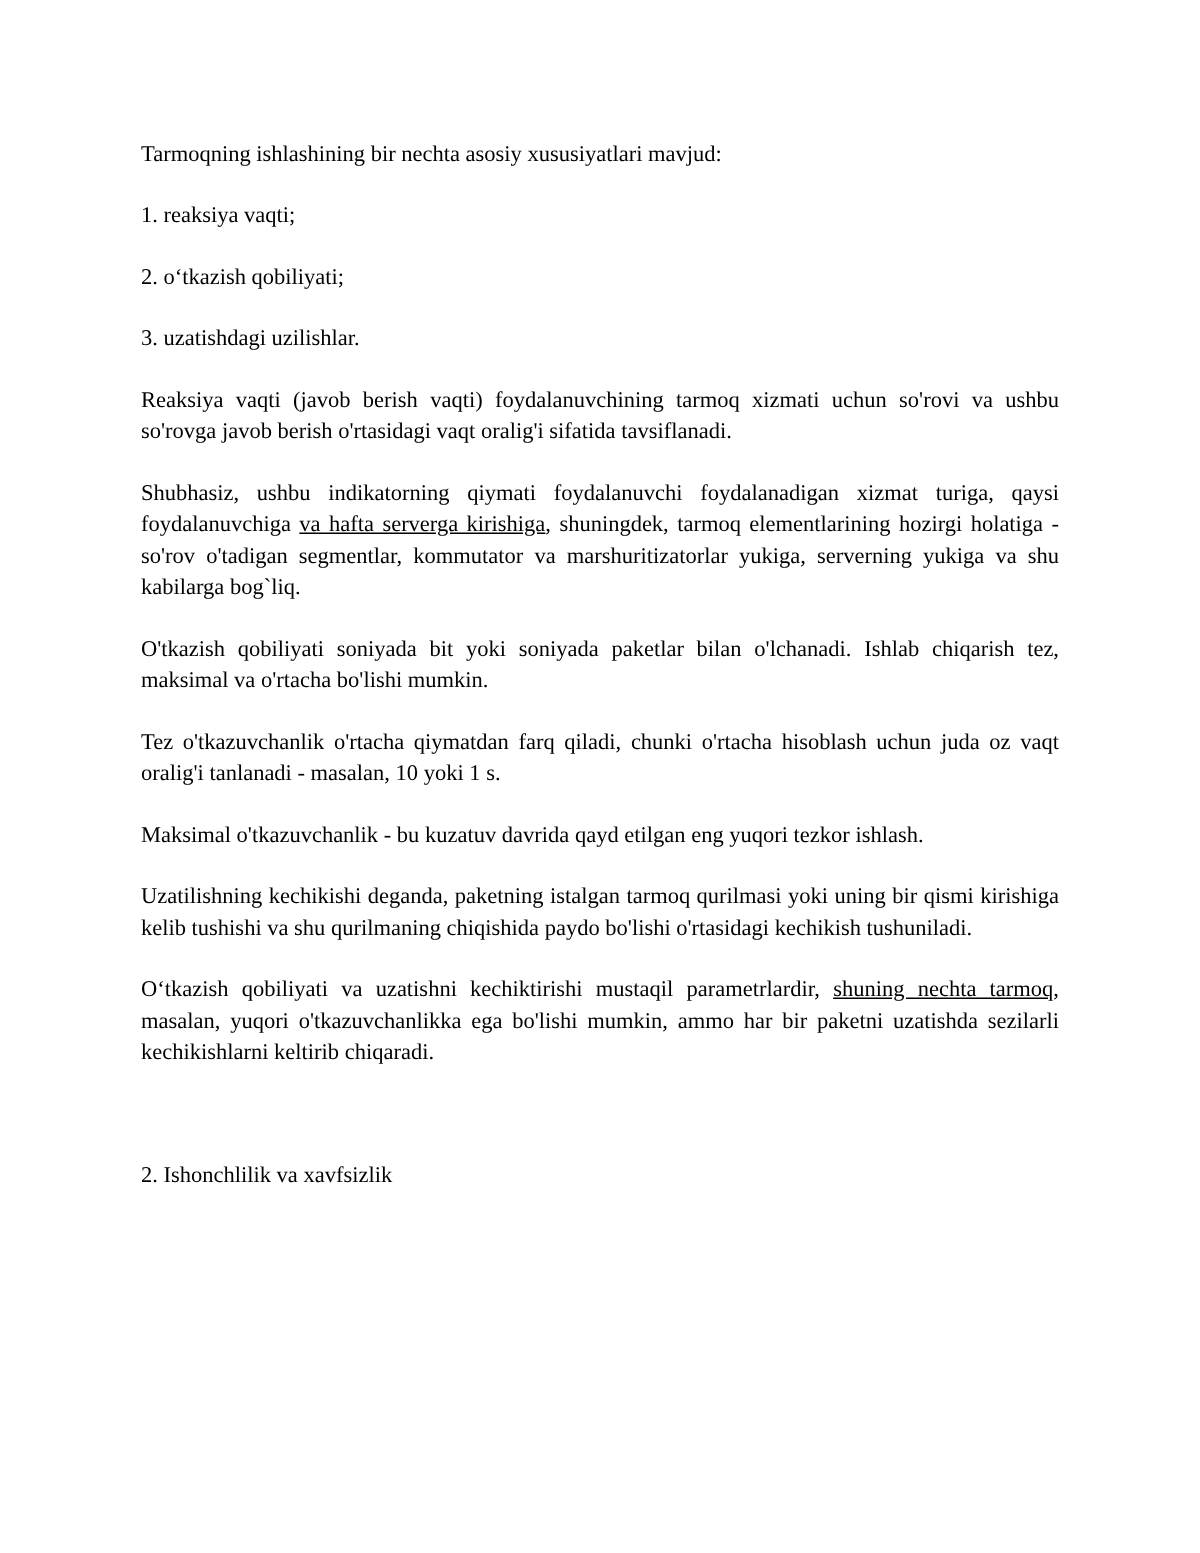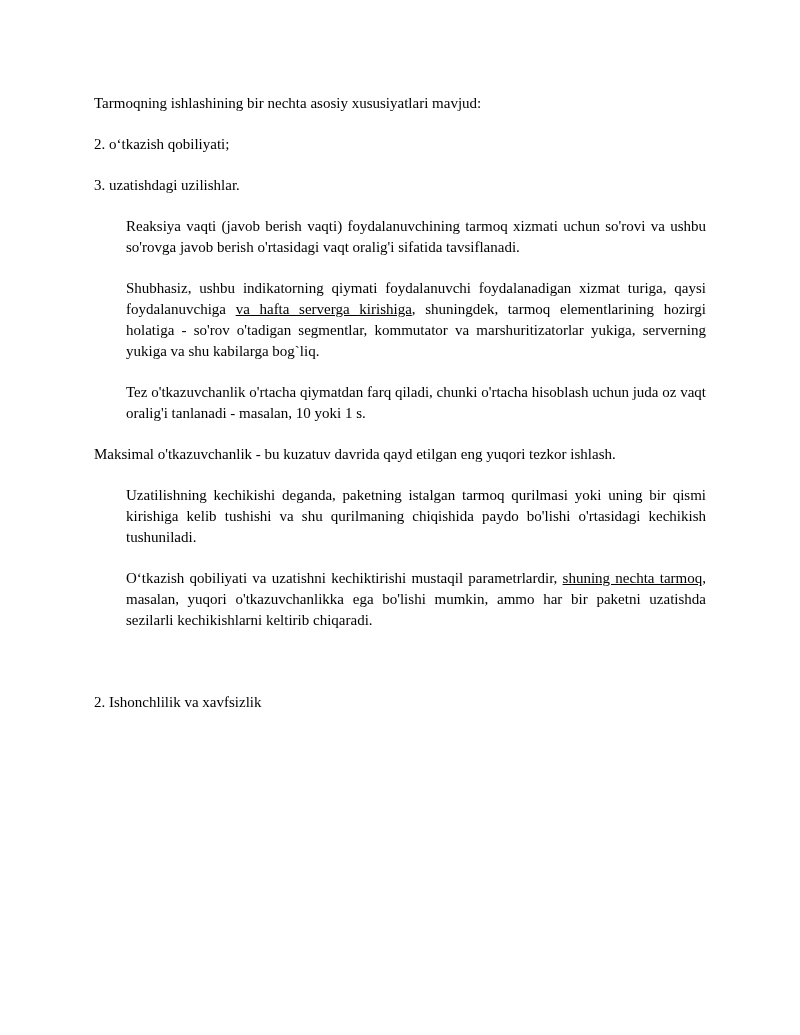--- a/index.html
+++ b/index.html
@@ -24,36 +24,37 @@
   p.para {
     font-size: 15px;
     line-height: 21px;
     margin-bottom: 20px;
     text-align: left;
     color: #000000;
     min-height: 21px;
   }
   p.para.justify {
     text-align: justify;
-    margin-left: 32px;
   }
   span.underline {
     text-decoration: underline;
   }
 </style>
 </head>
 <body>
 
 <div class="page">
   <div class="doc-body">
       <p class="para"><span>Tarmoqning ishlashining bir nechta asosiy xususiyatlari mavjud:</span></p>
+      <p class="para"><span>1. reaksiya vaqti;</span></p>
       <p class="para"><span>2. o‘tkazish qobiliyati;</span></p>
       <p class="para"><span>3. uzatishdagi uzilishlar.</span></p>
       <p class="para justify"><span>Reaksiya vaqti (javob berish vaqti) foydalanuvchining tarmoq xizmati uchun so'rovi va ushbu so'rovga javob berish o'rtasidagi vaqt oralig'i sifatida tavsiflanadi.</span></p>
       <p class="para justify"><span>Shubhasiz, ushbu indikatorning qiymati foydalanuvchi foydalanadigan xizmat turiga, qaysi foydalanuvchiga </span><span class="underline">va hafta serverga kirishiga</span><span>, shuningdek, tarmoq elementlarining hozirgi holatiga - so'rov o'tadigan segmentlar, kommutator va marshuritizatorlar yukiga, serverning yukiga va shu kabilarga bog`liq.</span></p>
+      <p class="para justify"><span>O'tkazish qobiliyati soniyada bit yoki soniyada paketlar bilan o'lchanadi. Ishlab chiqarish tez, maksimal va o'rtacha bo'lishi mumkin.</span></p>
       <p class="para justify"><span>Tez o'tkazuvchanlik o'rtacha qiymatdan farq qiladi, chunki o'rtacha hisoblash uchun juda oz vaqt oralig'i tanlanadi - masalan, 10 yoki 1 s.</span></p>
       <p class="para"><span>Maksimal o'tkazuvchanlik - bu kuzatuv davrida qayd etilgan eng yuqori tezkor ishlash.</span></p>
       <p class="para justify"><span>Uzatilishning kechikishi deganda, paketning istalgan tarmoq qurilmasi yoki uning bir qismi kirishiga kelib tushishi va shu qurilmaning chiqishida paydo bo'lishi o'rtasidagi kechikish tushuniladi.</span></p>
       <p class="para justify"><span>O‘tkazish qobiliyati va uzatishni kechiktirishi mustaqil parametrlardir, </span><span class="underline">shuning nechta tarmoq</span><span>, masalan, yuqori o'tkazuvchanlikka ega bo'lishi mumkin, ammo har bir paketni uzatishda sezilarli kechikishlarni keltirib chiqaradi.</span></p>
       <p class="para"><span></span></p>
       <p class="para"><span>2. Ishonchlilik va xavfsizlik</span></p>
     </div>
 </div>
 
 </body></html>

